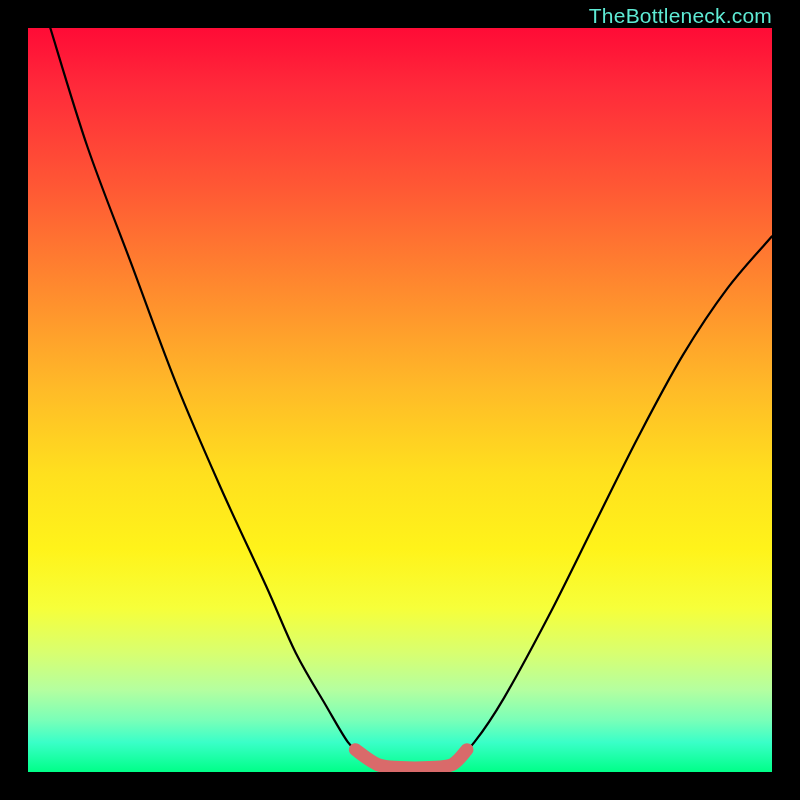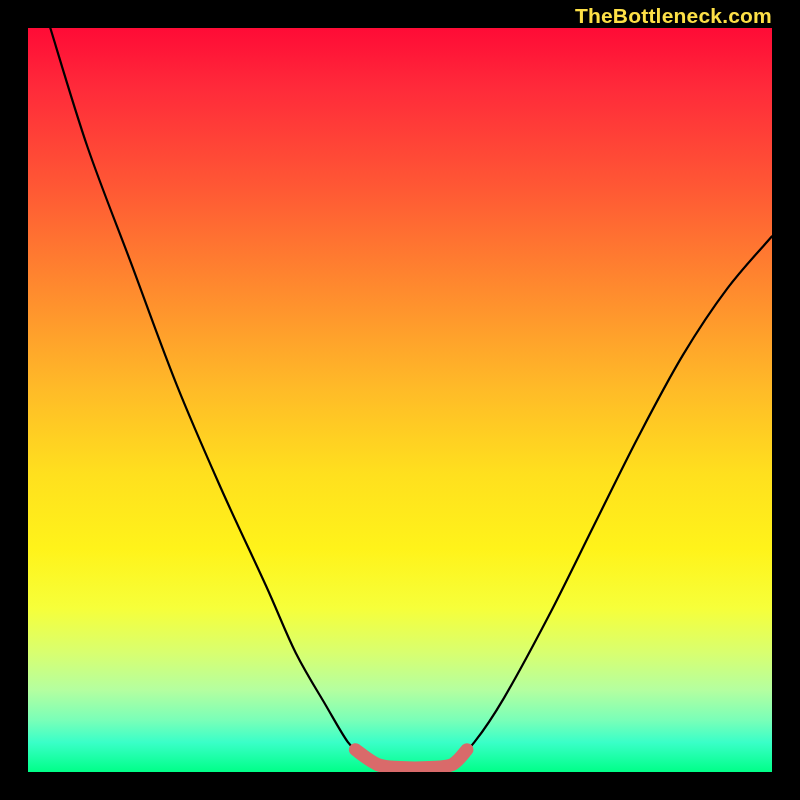--- a/index.html
+++ b/index.html
@@ -41,24 +41,24 @@
       #b4ffa0 89%,
       #7affb8 93%,
       #3affc8 96%,
       #00ff88 100%
     );
   }
   .watermark {
     position: absolute;
     top: 4px;
     right: 28px;
-    color: #fde047;
+    color: #5eead4;
     font-family: Arial, Helvetica, sans-serif;
     font-size: 21px;
-    font-weight: 700;
+    font-weight: 400;
     letter-spacing: 0.2px;
   }
   svg.curves {
     position: absolute;
     inset: 0;
   }
 </style>
 </head>
 <body>
 

